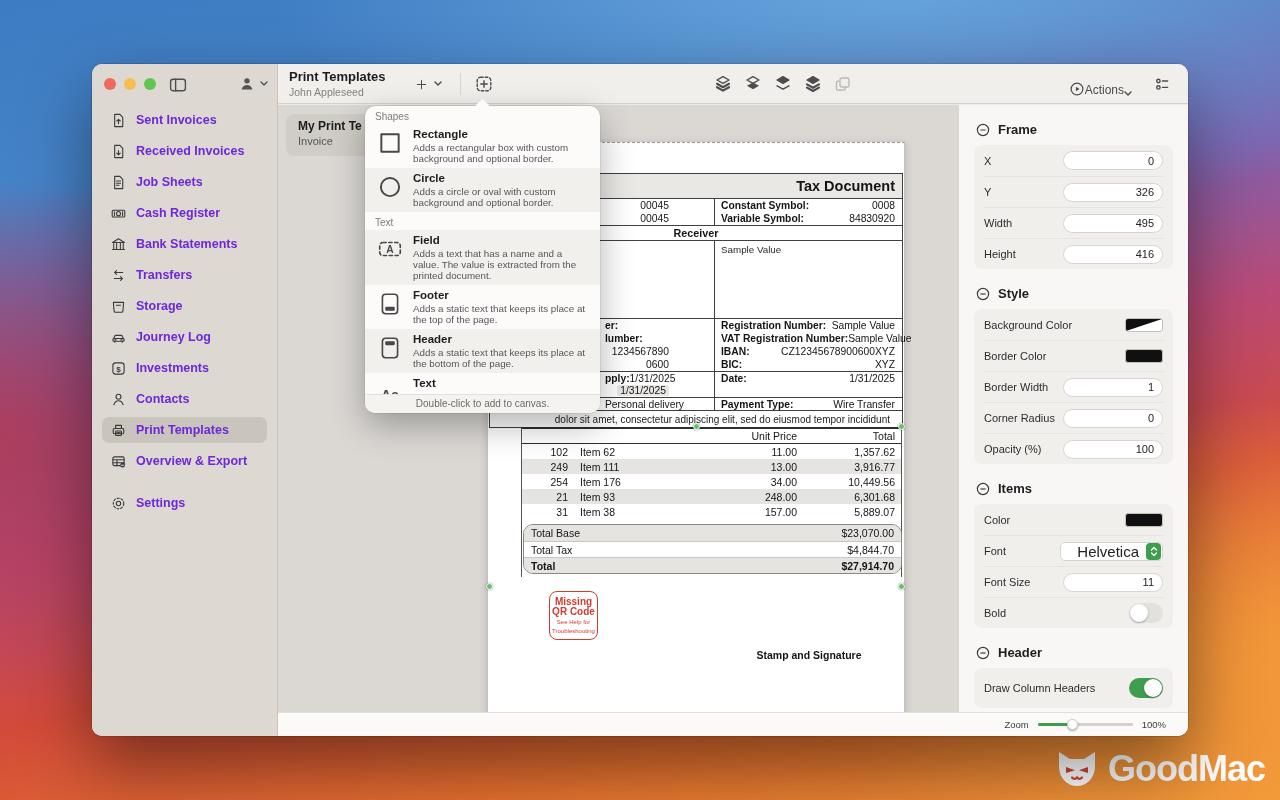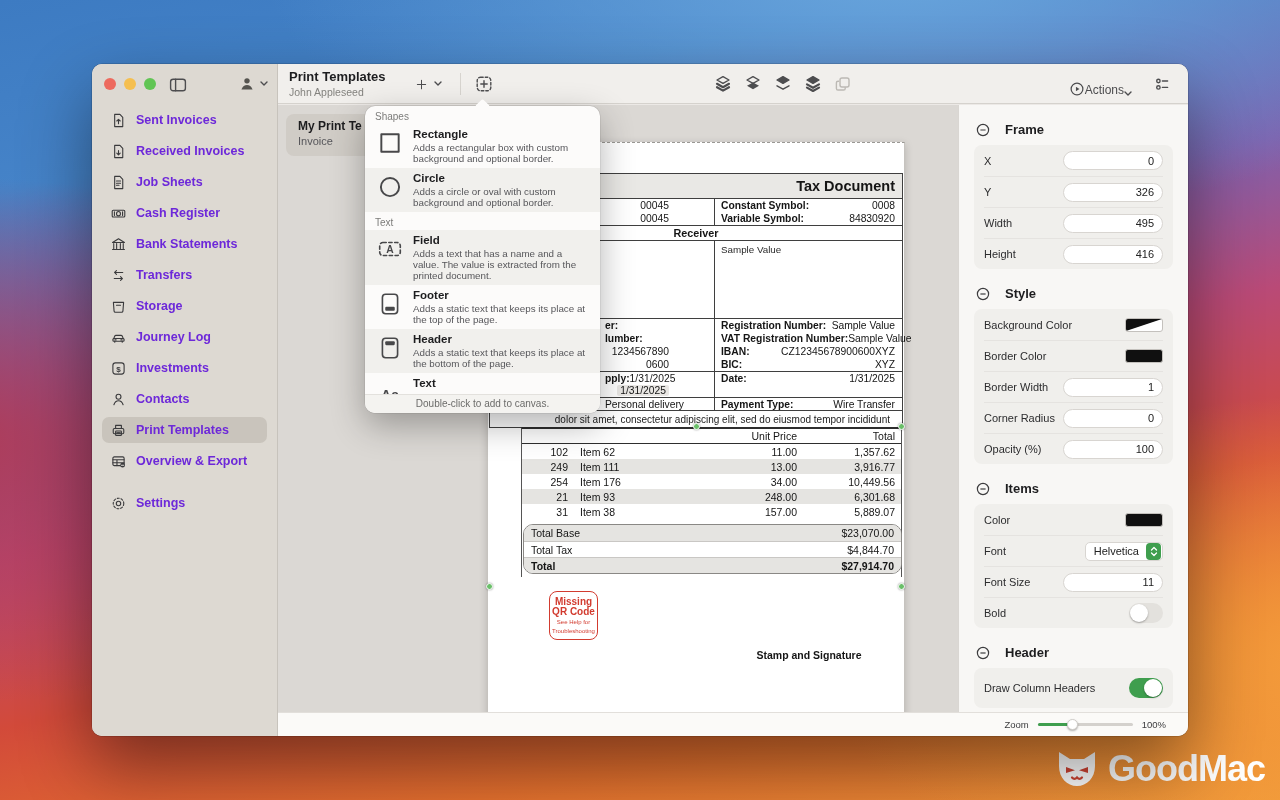--- a/index.html
+++ b/index.html
@@ -83,32 +83,32 @@
   .trow .v{margin-left:auto}
   .trow.bold{font-weight:700}
   .qr{position:absolute;left:61px;top:448px;width:49px;height:49px;border:1.6px solid #d23b2f;border-radius:8px;
     color:#d23b2f;text-align:center;padding-top:5px;background:#fff}
   .qr .l1{font-size:10px;font-weight:700;line-height:10px}
   .qr .l3{font-size:6px;line-height:7px;margin-top:2px}
   .stamp{position:absolute;left:231px;top:506px;width:180px;text-align:center;font-size:10.5px;font-weight:700}
   .handle{position:absolute;width:7px;height:7px;border-radius:50%;background:#6abf69;border:1px solid #fff;box-shadow:0 0 2px rgba(0,0,0,.4)}
   
   .inspector{position:absolute;right:0;top:0;bottom:0;width:230px;background:#f8f7f5;border-left:1px solid #d9d6d2;padding:0 15px;overflow:hidden}
-  .ihead{display:flex;align-items:center;gap:15px;font-size:13px;font-weight:700;color:#1d1d1f;margin:17px 2px 8px}
+  .ihead{display:flex;align-items:center;gap:8px;font-size:13px;font-weight:700;color:#1d1d1f;margin:17px 2px 8px}
   .minus-ic{stroke:#3c3c3e;fill:none;stroke-width:1.2}
   .igroup{background:#f0efec;border-radius:8px;padding:0 10px}
   .irow{display:flex;align-items:center;justify-content:space-between;height:31px;font-size:11px;color:#2c2c2e}
   .irow+.irow{border-top:1px solid #e5e3e0}
   .ival{width:100px;height:19px;border:1px solid #d8d5d1;border-radius:10px;background:#fff;font-size:11px;
     text-align:right;padding:0 8px;color:#222;font-family:inherit;outline:none}
   .swatch{width:38px;height:14px;border-radius:3px;border:1px solid #c4c1bd}
   .swatch.bw{background:linear-gradient(to bottom right,#101010 48%,#ffffff 52%)}
   .swatch.black{background:#101010}
   .fontpill{height:19px;border:1px solid #d8d5d1;border-radius:5px;background:#fff;display:flex;align-items:center;
-    font-size:11px;color:#222;padding-left:8px}
+    font-size:15px;color:#222;padding-left:16px}
   .stepper{width:15px;height:17px;background:#3f9e4e;border-radius:4px;margin:0 1px 0 7px;display:flex;align-items:center;justify-content:center}
   .tog{width:34px;height:20px;border-radius:10px;background:#e3e1dd;position:relative}
   .tog .knob{position:absolute;top:1px;left:1px;width:18px;height:18px;border-radius:50%;background:#fff;box-shadow:0 1px 2px rgba(0,0,0,.3)}
   .tog.on{background:#3f9e4e}
   .tog.on .knob{left:15px}
   
   .zoombar{position:absolute;left:0;right:0;bottom:0;height:24px;background:#fbfaf8;border-top:1px solid #e2dfdb;
     display:flex;align-items:center;justify-content:flex-end;gap:9px;padding-right:22px;font-size:9.5px;color:#3c3c3e}
   .ztrack{width:95px;height:3px;border-radius:2px;background:#d4d1cd;position:relative}
   .zfill{position:absolute;left:0;top:0;bottom:0;width:33%;background:#3f9e4e;border-radius:2px}

